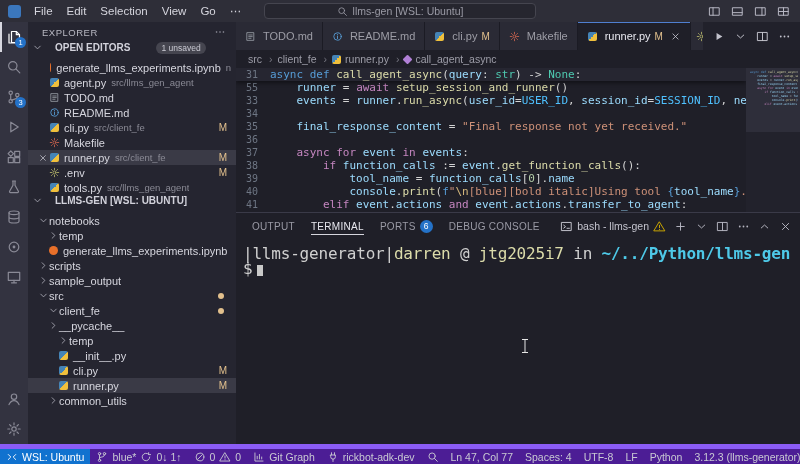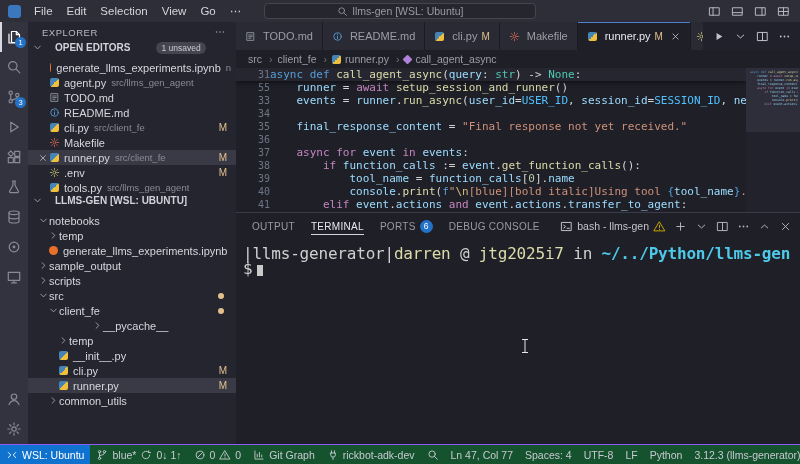--- a/index.html
+++ b/index.html
@@ -76,21 +76,21 @@
   .breadcrumbs{height:18px;flex:none;display:flex;align-items:center;padding-left:12px;font-size:10.5px;color:#9d9da8;gap:2px}
   .bc-item{display:flex;align-items:center;gap:4px}
   .bc-item:not(:last-child)::after{content:"›";margin:0 3px;color:#73737e}
   .bc-item .fi-python{margin:0}
   .bc-method{width:7px;height:7px;border-radius:1px;background:#b180d7;transform:rotate(45deg);flex:none}
 
   .code-wrap{flex:1;display:flex;min-height:0}
   .code-main{flex:1;overflow:hidden;font-family:"DejaVu Sans Mono",monospace;font-size:11px;line-height:13px}
   .cl{display:flex;height:13px}
   .cl.sticky{background:#262631;box-shadow:0 2px 4px rgba(0,0,0,.45);position:relative;z-index:2}
-  .ln{width:34px;flex:none;text-align:right;padding-right:0;color:#6e7684;font-size:10px}
+  .ln{width:34px;flex:none;text-align:right;padding-right:12px;color:#6e7684;font-size:10px}
   .lc{flex:1;overflow:hidden;white-space:pre}
   .t-p{color:#d4d4d4}.t-k{color:#c586c0}.t-b{color:#569cd6}.t-f{color:#dcdcaa}.t-v{color:#9cdcfe}
   .t-t{color:#4ec9b0}.t-s{color:#ce9178}.t-n{color:#b5cea8}.t-c{color:#4fc1ff}.t-e{color:#d7ba7d}
   .minimap{width:54px;flex:none;background:#22222c;position:relative;padding:2px 2px 0 4px;overflow:hidden}
   .mm-line{font-family:"DejaVu Sans Mono",monospace;font-size:3px;line-height:4px;white-space:pre;overflow:hidden;opacity:.9}
   .mm-slider{position:absolute;left:0;right:0;top:0;height:64px;background:rgba(140,140,165,.12)}
 
   
   .panel{height:232px;flex:none;border-top:1px solid #3a3a48;display:flex;flex-direction:column;background:#1f1f28}
   .panel-head{height:26px;flex:none;display:flex;align-items:center;padding:0 8px}
@@ -105,21 +105,21 @@
   .panel-right .ico{width:13px;height:13px}
   .term-label{font-size:10.5px;color:#c4c4ce;display:flex;align-items:center;gap:4px}
   .warn{color:#cca700}
   .term-body{flex:1;padding:7px 0 0 7px;font-family:"DejaVu Sans Mono","DejaVu Sans",monospace;font-size:16px;
       letter-spacing:-0.2px;line-height:15px;overflow:hidden}
   .tl{white-space:pre}
   .m-wh{color:#cfcfcf}.m-gold{color:#dcdcaa}.m-cyan{color:#4ec9e8;font-weight:bold}.m-green{color:#8cc265}.m-red{color:#e06c75}
   .cursor{display:inline-block;width:6px;height:11px;background:#c9c9c9;margin-left:5px;vertical-align:-2px}
 
   
-  .statusbar{height:20px;flex:none;background:#14532d;border-top:1px solid #8b5cf6;display:flex;align-items:center;
+  .statusbar{height:20px;flex:none;background:#4c1d95;border-top:5px solid #8b5cf6;display:flex;align-items:center;
       font-size:10.5px;color:#c9c9d3;overflow:hidden}
   .sb-left,.sb-right{display:flex;height:100%;align-items:center}
   .sb-right{margin-left:auto}
   .sb-item{display:flex;align-items:center;gap:4px;padding:0 6px;height:100%;white-space:nowrap}
   .sb-item .ico{width:12px;height:12px}
   .sb-item.accent{background:#1072cf;color:#fff}
 
   .ibeam{position:absolute;left:520px;top:338px;width:10px;height:16px;z-index:9;pointer-events:none}
 </style>
 </head>
@@ -409,49 +409,49 @@
           <div class="row tree-row" style="padding-left: 20px;">
             <span class="fi-notebook"></span>
             <span class="fname">generate_llms_experiments.ipynb</span>
           </div>
           <div class="row tree-row" style="padding-left: 10px;">
             <span class="chev">
               <svg viewBox="0 0 16 16" fill="none" stroke="currentColor" stroke-width="1.2" stroke-linecap="round" stroke-linejoin="round">
                 <path d="M6 4l4 4-4 4"></path>
               </svg>
             </span>
-            <span class="fname">sample_output</span>
+            <span class="fname">scripts</span>
           </div>
           <div class="row tree-row" style="padding-left: 10px;">
             <span class="chev">
               <svg viewBox="0 0 16 16" fill="none" stroke="currentColor" stroke-width="1.2" stroke-linecap="round" stroke-linejoin="round">
                 <path d="M6 4l4 4-4 4"></path>
               </svg>
             </span>
-            <span class="fname">scripts</span>
+            <span class="fname">sample_output</span>
           </div>
           <div class="row tree-row" style="padding-left: 10px;">
             <span class="chev open">
               <svg viewBox="0 0 16 16" fill="none" stroke="currentColor" stroke-width="1.2" stroke-linecap="round" stroke-linejoin="round">
                 <path d="M6 4l4 4-4 4"></path>
               </svg>
             </span>
             <span class="fname">src</span>
             <span class="mod-dot"></span>
           </div>
           <div class="row tree-row" style="padding-left: 20px;">
             <span class="chev open">
               <svg viewBox="0 0 16 16" fill="none" stroke="currentColor" stroke-width="1.2" stroke-linecap="round" stroke-linejoin="round">
                 <path d="M6 4l4 4-4 4"></path>
               </svg>
             </span>
             <span class="fname">client_fe</span>
             <span class="mod-dot"></span>
           </div>
-          <div class="row tree-row" style="padding-left: 20px; margin-left: 44px;">
+          <div class="row tree-row" style="padding-left: 20px;">
             <span class="chev">
               <svg viewBox="0 0 16 16" fill="none" stroke="currentColor" stroke-width="1.2" stroke-linecap="round" stroke-linejoin="round">
                 <path d="M6 4l4 4-4 4"></path>
               </svg>
             </span>
             <span class="fname">__pycache__</span>
           </div>
           <div class="row tree-row" style="padding-left: 30px;">
             <span class="chev">
               <svg viewBox="0 0 16 16" fill="none" stroke="currentColor" stroke-width="1.2" stroke-linecap="round" stroke-linejoin="round">

